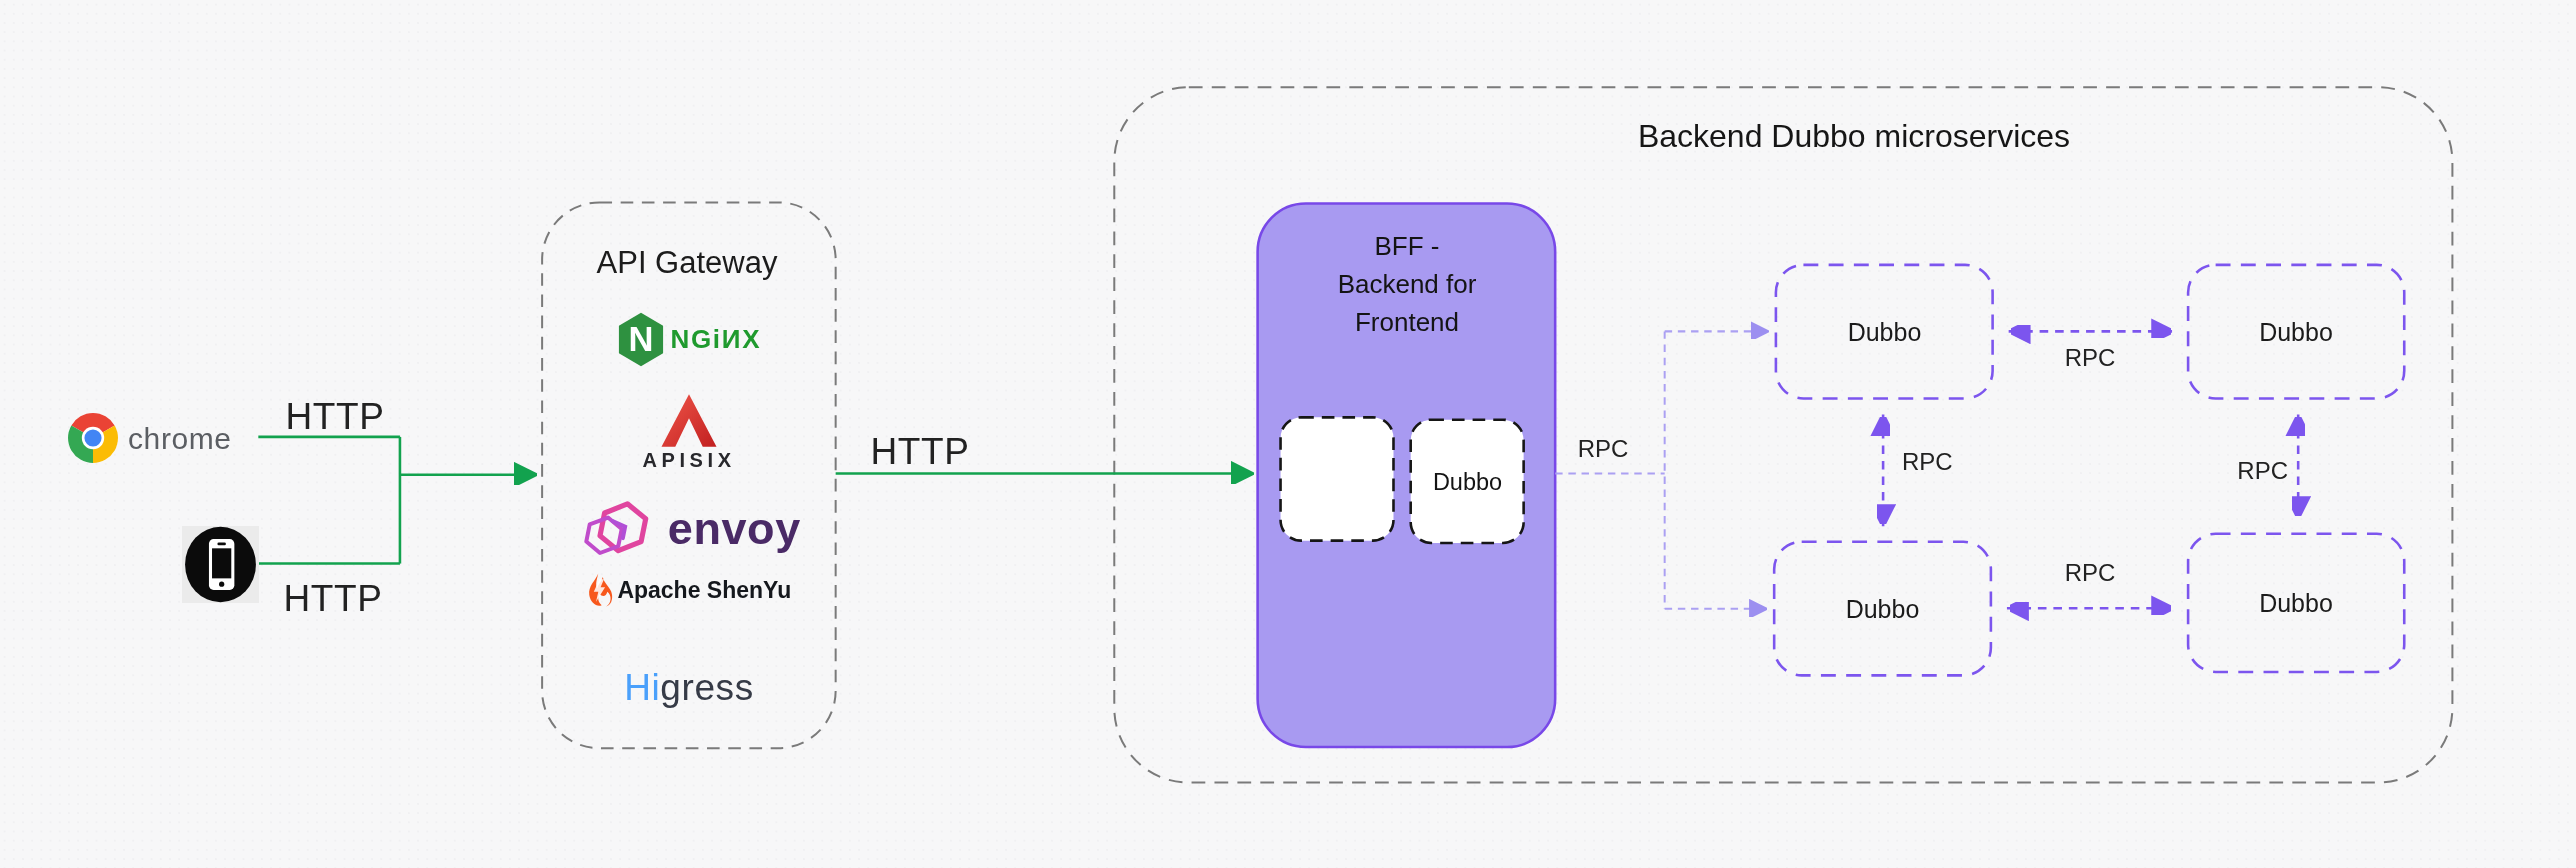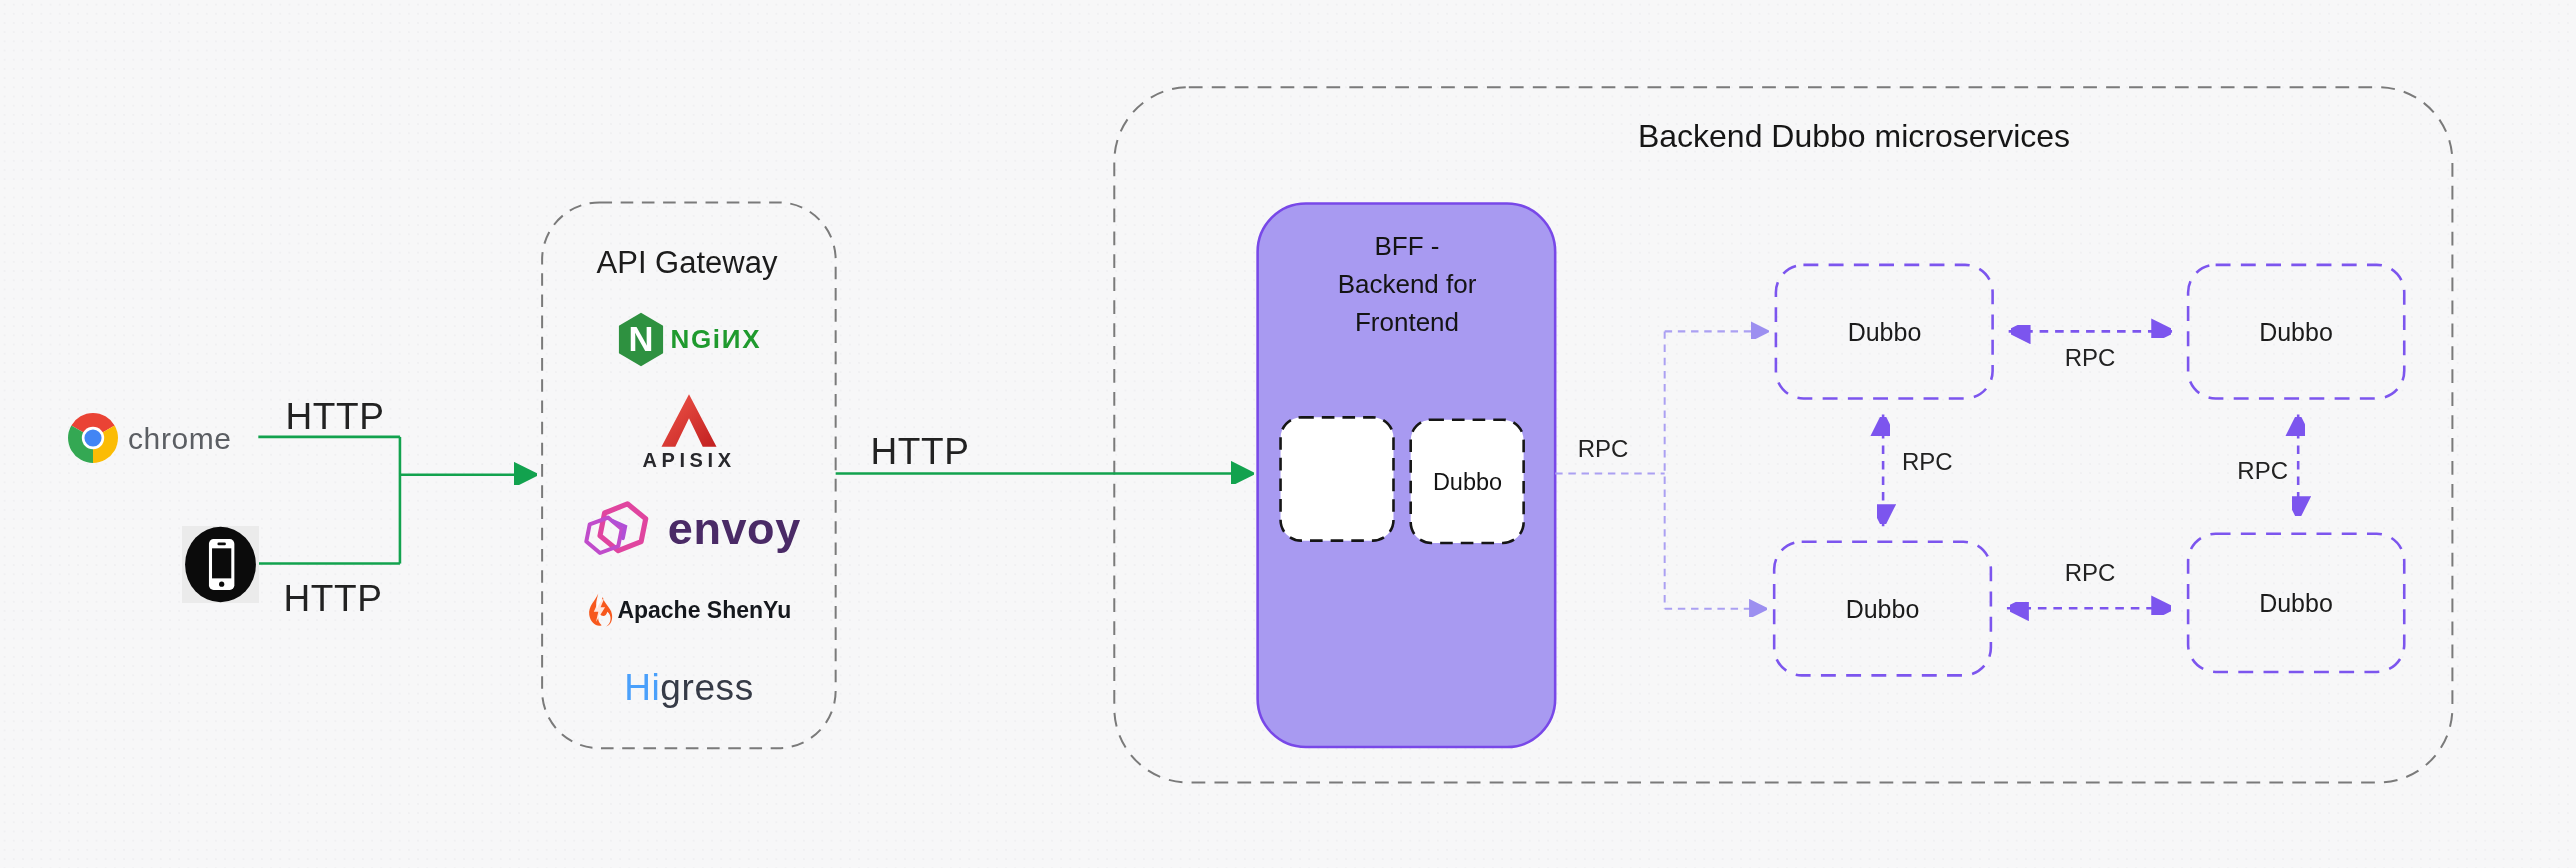--- a/index.html
+++ b/index.html
@@ -126,21 +126,21 @@
 
   <div class="abs logo-row" style="top:495px;height:67px;">
     <svg width="86" height="64" viewBox="0 0 150 112">
       <polygon points="48,28 88,12 120,38 112,78 72,94 40,68" fill="none" stroke="#e0459f" stroke-width="9" stroke-linejoin="round"></polygon>
       <polygon points="22,48 54,36 78,56 72,86 40,98 16,78" fill="none" stroke="#c04ccb" stroke-width="7" stroke-linejoin="round"></polygon>
       <polyline points="62,42 84,52 80,72" fill="none" stroke="#b14fd6" stroke-width="7" stroke-linecap="round"></polyline>
     </svg>
     <span class="envoy-word">envoy</span>
   </div>
 
-  <div class="abs logo-row" style="top:591px;height:38px;">
+  <div class="abs logo-row" style="top:571px;height:38px;">
     <svg width="26" height="36" viewBox="0 0 46 62">
       <path d="M20,2 C14,16 2,24 4,40 C6,54 18,62 26,58 C20,52 18,46 22,38 C28,44 34,42 36,34 C44,40 44,54 34,60 C42,58 46,48 44,38 C42,26 30,20 28,8 C26,16 20,20 18,28 C14,22 18,10 20,2 Z" fill="#f7581d"></path>
       <path d="M22,12 L12,34 L20,34 L16,52 L32,26 L24,26 L30,12 Z" fill="#ffffff" opacity="0.85"></path>
     </svg>
     <span class="shenyu-word">Apache ShenYu</span>
   </div>
 
   <div class="abs logo-row higress" style="top:661px;height:53px;">
     <span class="p1">Hi</span>
       <span class="p2">gress</span>

